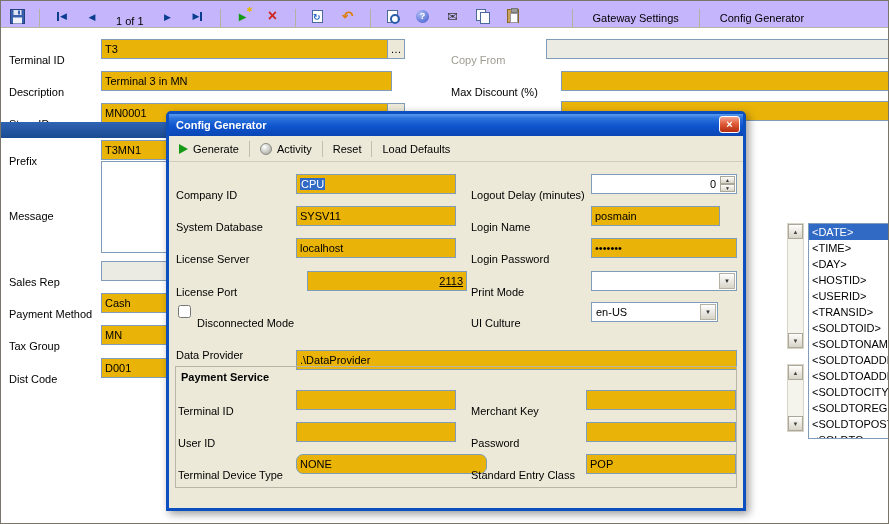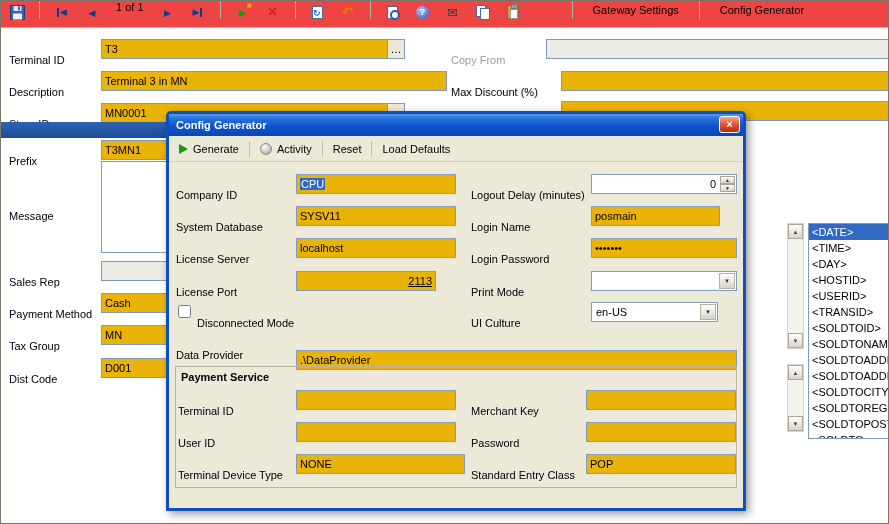--- a/index.html
+++ b/index.html
@@ -1,21 +1,21 @@
 <!DOCTYPE html>
 <html><head>
 <meta charset="utf-8">
 <style>
   *{box-sizing:border-box;margin:0;padding:0;}
   body{font-family:"Liberation Sans","DejaVu Sans",sans-serif;font-size:11px;color:#000;background:#fff;}
   #root{position:relative;width:889px;height:524px;background:#fff;overflow:hidden;border:1px solid #7a756a;}
   button{font-family:inherit;font-size:11px;color:#000;background:none;border:none;cursor:default;}
 
   
-  .toolbar{position:absolute;left:0;top:0;right:0;height:27px;background:#ef4444;border-bottom:1px solid #b8b5a5;display:flex;align-items:flex-start;padding:0 5px;gap:8px;}
+  .toolbar{position:absolute;left:0;top:0;right:0;height:27px;background:#c4b5fd;border-bottom:1px solid #b8b5a5;display:flex;align-items:flex-end;padding:0 5px;gap:8px;}
   .tbtn{width:22px;height:22px;display:flex;align-items:center;justify-content:center;}
   .tsep{width:1px;height:18px;background:#b4b19f;margin:0 3px;flex:none;}
   .recpos{margin:0 5px;white-space:nowrap;}
   .ttext{padding:3px 9px;white-space:nowrap;}
   .i-first,.i-last{display:flex;align-items:center;color:#0a3d8f;font-size:9px;}
   .i-first::before{content:"";width:2px;height:9px;background:#0a3d8f;margin-right:1px;}
   .i-first::after{content:"◀";}
   .i-last::before{content:"▶";}
   .i-last::after{content:"";width:2px;height:9px;background:#0a3d8f;margin-left:1px;}
   .i-prevr::before{content:"◀";font-size:9px;color:#0a3d8f;}
@@ -145,21 +145,21 @@
     <button class="ttext">Gateway Settings</button>
     <span class="tsep"></span>
     <button class="ttext">Config Generator</button>
   </div>
 
   <span class="lbl" style="left:8px;top:42px">Terminal ID</span>
   <input class="inp" style="left: 100px; top: 38px; width: 287px;" value="T3">
   <button class="browse" style="left:386px;top:38px">…</button>
 
   <span class="lbl" style="left:8px;top:74px">Description</span>
-  <input class="inp" style="left: 100px; top: 70px; width: 346px;" value="Terminal 3 in MN">
+  <input class="inp" style="left: 100px; top: 70px; width: 291px;" value="Terminal 3 in MN">
 
   <span class="lbl" style="left:8px;top:106px">Store ID</span>
   <input class="inp" style="left: 100px; top: 102px; width: 287px;" value="MN0001">
   <button class="browse" style="left:386px;top:102px">…</button>
 
   <div class="section-bar"></div>
 
   <span class="lbl" style="left:8px;top:143px">Prefix</span>
   <input class="inp" style="left: 100px; top: 139px; width: 287px;" value="T3MN1">
 
@@ -241,21 +241,21 @@
         <span class="hlval">CPU</span>
       </div>
 
       <span class="lbl" style="left:7px;top:74px">System Database</span>
       <input class="inp" style="left: 127px; top: 70px; width: 160px;" value="SYSV11">
 
       <span class="lbl" style="left:7px;top:106px">License Server</span>
       <input class="inp" style="left: 127px; top: 102px; width: 160px;" value="localhost">
 
       <span class="lbl" style="left:7px;top:139px">License Port</span>
-      <input class="inp ralign" style="left: 127px; top: 135px; width: 140px; text-decoration: underline;" value="2113">
+      <input class="inp ralign" style="left: 138px; top: 135px; width: 160px; text-decoration: underline;" value="2113">
 
       <input type="checkbox" class="chk" style="left: 9px; top: 169px;">
       <span class="lbl" style="left:28px;top:170px">Disconnected Mode</span>
 
       <span class="lbl" style="left:7px;top:202px">Data Provider</span>
       <input class="inp" style="left: 127px; top: 198px; width: 441px; margin-top: 16px;" value=".\DataProvider">
 
       <span class="lbl" style="left:302px;top:42px">Logout Delay (minutes)</span>
       <div class="spinwrap" style="left:422px;top:38px;width:146px">
         <input value="0" style="">
@@ -285,21 +285,21 @@
         <span class="groupbox-title">Payment Service</span>
       </div>
 
       <span class="lbl" style="left:9px;top:258px">Terminal ID</span>
       <input class="inp" style="left: 127px; top: 254px; width: 160px;" value="">
 
       <span class="lbl" style="left:9px;top:290px">User ID</span>
       <input class="inp" style="left: 127px; top: 286px; width: 160px;" value="">
 
       <span class="lbl" style="left:9px;top:322px">Terminal Device Type</span>
-      <input class="inp" style="left: 127px; top: 318px; width: 169px;" value="NONE">
+      <input class="inp" style="left: 127px; top: 318px; width: 191px; border-radius: 7px;" value="NONE">
 
       <span class="lbl" style="left:302px;top:258px">Merchant Key</span>
       <input class="inp" style="left: 417px; top: 254px; width: 150px;" value="">
 
       <span class="lbl" style="left:302px;top:290px">Password</span>
       <input class="inp" style="left: 417px; top: 286px; width: 150px;" value="">
 
       <span class="lbl" style="left:302px;top:322px">Standard Entry Class</span>
       <input class="inp" style="left: 417px; top: 318px; width: 150px;" value="POP">
     </div>

